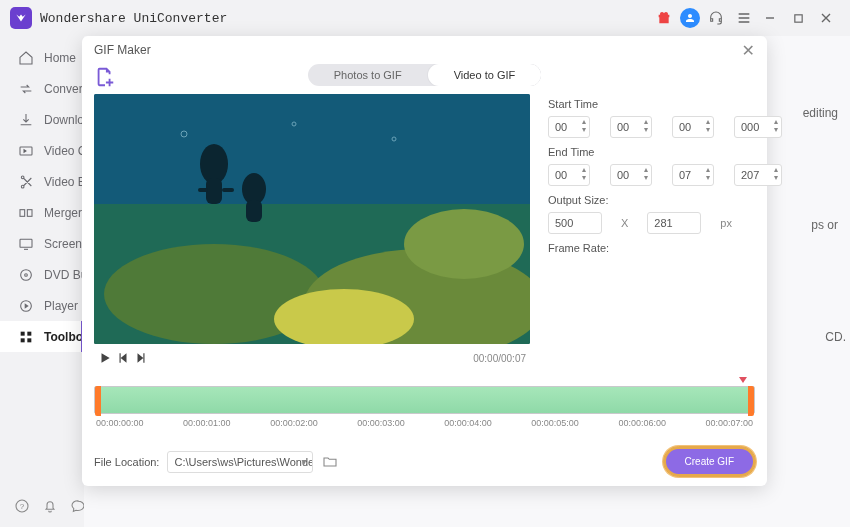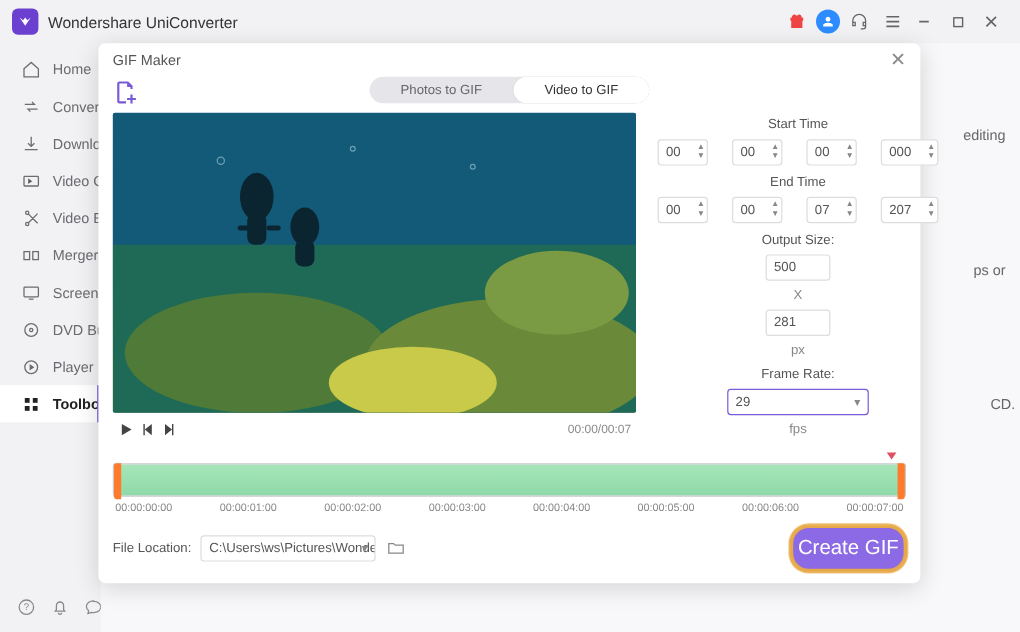--- a/index.html
+++ b/index.html
@@ -2,21 +2,21 @@
 <html><head>
 <meta charset="utf-8">
 <style>
   * { box-sizing: border-box; margin: 0; padding: 0; font-family: -apple-system, BlinkMacSystemFont, "Segoe UI", Arial, sans-serif; }
   body { width: 850px; height: 527px; background: #f2f2f4; overflow: hidden; position: relative; font-size: 12px; color: #333; }
 
   
   .titlebar { height: 36px; display: flex; align-items: center; padding: 0 10px; background: #f2f2f4; }
   .logo { width: 22px; height: 22px; background: #6b3fcf; border-radius: 5px; display: flex; align-items: center; justify-content: center; margin-right: 8px; }
   .logo svg { width: 14px; height: 14px; }
-  .app-title { font-size: 13px; color: #333; }
+  .app-title { font-size: 13px; color: #333; font-family: Liberation Mono, monospace; }
   .title-spacer { flex: 1; }
   .title-icon { width: 24px; height: 24px; display: flex; align-items: center; justify-content: center; margin-left: 4px; color: #666; cursor: pointer; }
   .title-icon.gift { color: #e44; }
   .title-icon.avatar { background: #2d8cff; color: #fff; border-radius: 50%; width: 20px; height: 20px; font-size: 11px; }
   .win-btn { width: 28px; height: 24px; display: flex; align-items: center; justify-content: center; color: #666; cursor: pointer; }
 
   
   .main { display: flex; height: calc(100% - 36px); }
   .sidebar { width: 84px; background: #f2f2f4; padding-top: 6px; display: flex; flex-direction: column; }
   .side-item { height: 31px; display: flex; align-items: center; padding-left: 18px; color: #6b6b70; cursor: pointer; gap: 10px; font-size: 12px; white-space: nowrap; overflow: hidden; }
@@ -42,47 +42,47 @@
 
   .dlg-body { display: flex; padding: 6px 12px 0 12px; gap: 18px; }
   .preview-col { width: 436px; }
   .preview { width: 436px; height: 250px; background: linear-gradient(180deg, #1e6a8a 0%, #0d4a66 30%, #1a5a52 55%, #4a7a3a 75%, #7a8a40 90%); position: relative; overflow: hidden; border-radius: 2px; }
   .preview svg { position:absolute; inset:0; }
   .controls { height: 28px; display: flex; align-items: center; gap: 4px; padding: 0 4px; }
   .ctrl { cursor: pointer; color: #444; display:flex; align-items:center; }
   .time-readout { margin-left: auto; font-size: 10px; color: #888; }
 
   .settings-col { flex: 1; font-size: 11px; color: #555; }
-  .set-label { margin: 4px 0 6px 0; text-align: center; }
+  .set-label { margin: 4px 0 6px 0; }
   .time-row { display: flex; gap: 20px; margin-bottom: 8px; }
   .spinner { position: relative; width: 42px; height: 22px; border: 1px solid #ddd; border-radius: 3px; display: flex; align-items: center; padding-left: 6px; background: #fff; }
   .spinner.wide { width: 48px; }
   .spin-arrows { position: absolute; right: 3px; top: 1px; display:flex; flex-direction:column; line-height:8px; font-size:8px; color:#888; }
-  .size-row { display: flex; align-items: center; gap: 6px; margin-bottom: 8px; flex-direction: column; }
+  .size-row { display: flex; align-items: center; gap: 19px; margin-bottom: 8px; }
   .size-input { width: 54px; height: 22px; border: 1px solid #ddd; border-radius: 3px; padding-left: 6px; display:flex; align-items:center; background:#fff; }
   .unit { color:#888; }
   .rate-select { width: 118px; height: 22px; border: 1px solid #7a5ad6; border-radius: 3px; display:flex; align-items:center; padding:0 6px; background:#fff; position:relative; }
   .rate-select::after { content:"▾"; position:absolute; right:6px; color:#888; font-size:10px; }
 
   
   .timeline-area { padding: 6px 12px 0 12px; }
   .marker-row { height: 8px; position: relative; }
   .marker { position: absolute; right: 8px; top: -1px; width: 0; height: 0; border-left:4px solid transparent; border-right:4px solid transparent; border-top:6px solid #e05060; }
   .track { height: 28px; background: linear-gradient(180deg, #a6e6b9 0%, #8fd9a8 100%); border: 1px solid #c9c9cc; border-radius: 2px; position: relative; }
   .handle { position:absolute; top:-1px; width:6px; height:30px; background:#ff7a2a; cursor:ew-resize; }
   .handle.left { left:0; border-radius:2px 0 0 2px; }
   .handle.right { right:0; border-radius:0 2px 2px 0; }
   .ticks { display:flex; justify-content:space-between; font-size:9px; color:#888; margin-top:4px; padding: 0 2px; }
 
   
   .dlg-bottom { display:flex; align-items:center; padding: 10px 12px; margin-top:auto; gap:8px; font-size:11px; color:#555; }
   .path-select { flex:0 0 146px; height:22px; border:1px solid #ddd; border-radius:3px; display:flex; align-items:center; padding:0 6px; position:relative; background:#fff; overflow:hidden; white-space:nowrap; }
   .path-select::after { content:"▾"; position:absolute; right:6px; color:#888; font-size:10px; }
   .folder-icon { width:18px; height:18px; display:flex; align-items:center; justify-content:center; color:#888; cursor:pointer; }
-  .create-btn { margin-left:auto; padding: 7px 4px; border-radius: 15px; background:#8d6ae5; color:#fff; font-size:17px; border: 2px solid #e6a94a; outline: 1px solid #e6a94a; cursor:pointer; box-shadow: 0 0 0 2px #f2c27a; }
+  .create-btn { margin-left:auto; padding: 7px 19px; border-radius: 15px; background:#8d6ae5; color:#fff; font-size:10px; border: 2px solid #e6a94a; outline: 1px solid #e6a94a; cursor:pointer; box-shadow: 0 0 0 2px #f2c27a; }
 </style>
 </head>
 <body>
 
 <div class="titlebar">
   <div class="logo">
     <svg viewBox="0 0 24 24">
         <path fill="#fff" d="M4 6l8 12 8-12-5 4-3-4-3 4z"></path>
       </svg>
   </div>
@@ -350,26 +350,20 @@
         <div class="size-input">
             <span>500</span>
           </div>
         <span class="unit">X</span>
         <div class="size-input">
             <span>281</span>
           </div>
         <span class="unit">px</span>
       </div>
       <div class="set-label">Frame Rate:</div>
-      <div class="size-row">
-        <div class="rate-select">
-            <span>29</span>
-          </div>
-        <span class="unit">fps</span>
-      </div>
     </div>
   </div>
 
   <div class="timeline-area">
     <div class="marker-row">
         <div class="marker"></div>
       </div>
     <div class="track">
       <div class="handle left"></div>
       <div class="handle right"></div>

